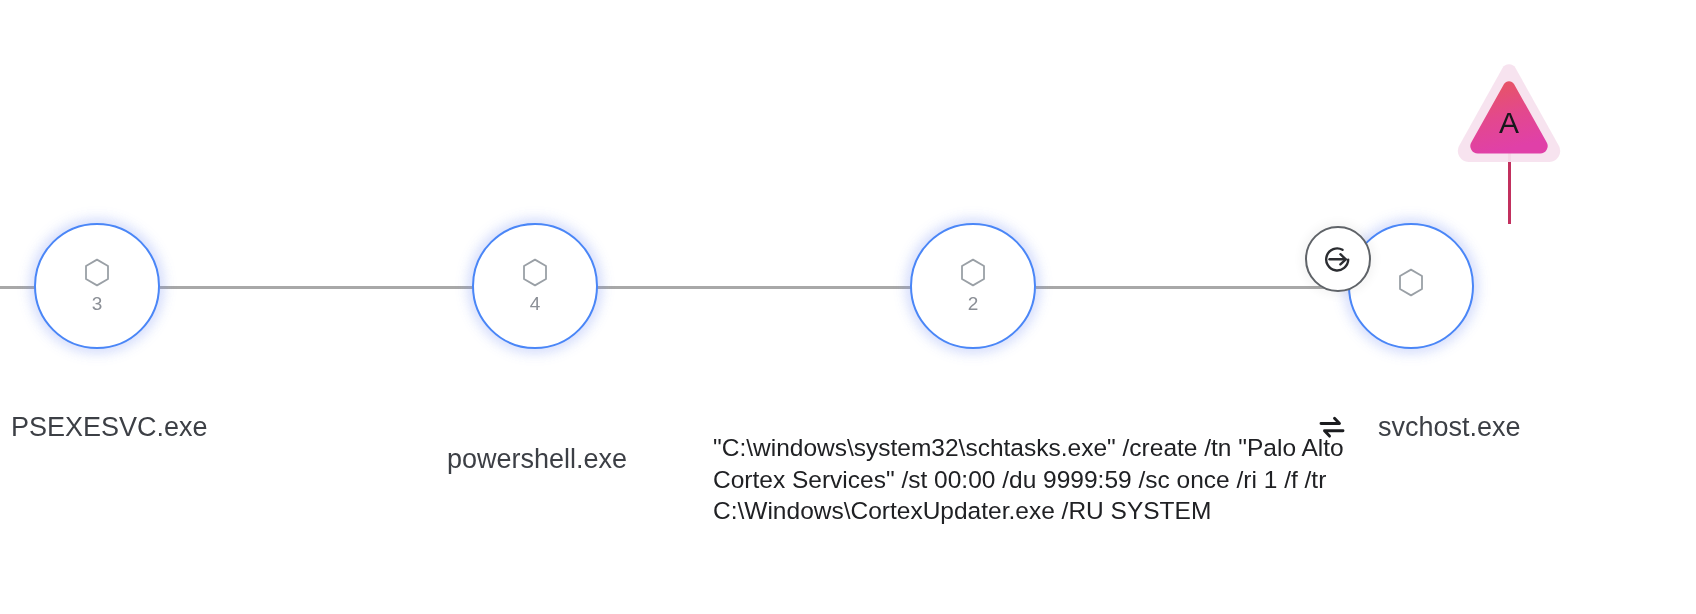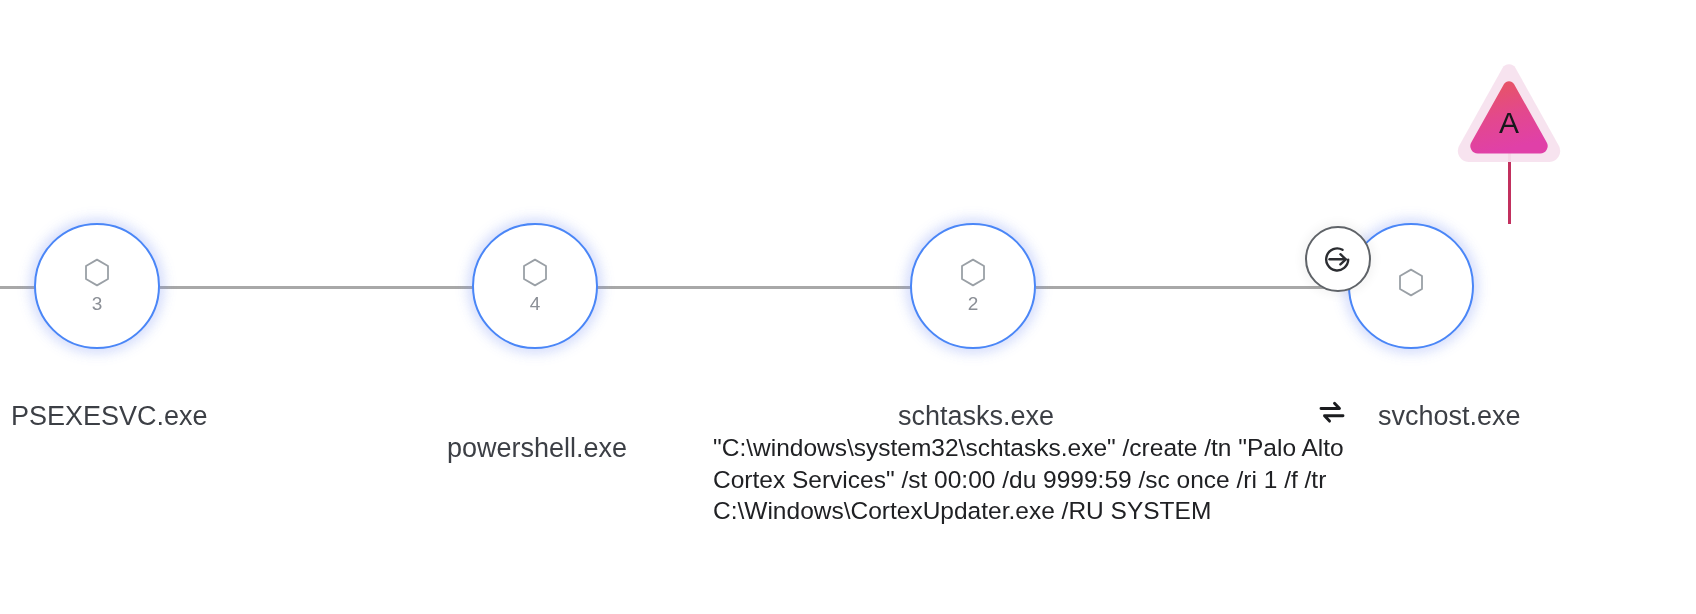--- a/index.html
+++ b/index.html
@@ -58,26 +58,26 @@
     color:#8b8f96;
     line-height:20px;
     margin-top:5px;
     font-weight:400;
   }
 
   
   .caption{
     position:absolute;
     z-index:4;
-    top:400px;
+    top:411px;
     font-size:27px;
     color:#3c3f45;
     white-space:nowrap;
     display:flex;
-    align-items:flex-start;
+    align-items:center;
     gap:13px;
     line-height:32px;
   }
   .caption .swapicon{line-height:0;display:inline-block;}
 
   
   .origin-badge{
     position:absolute;
     z-index:5;
     width:66px;height:66px;
@@ -189,23 +189,20 @@
     <div class="glow"></div>
     <div class="disc">
       <span class="hex">
         <svg width="26" height="29" viewBox="0 0 26 29" aria-hidden="true">
           <path d="M13 1.6 L24 8 v13 L13 27.4 L2 21 V8 Z" fill="none" stroke="#9aa0a6" stroke-width="1.8" stroke-linejoin="round"></path>
         </svg>
       </span>
       <span class="count">2</span>
     </div>
   </div>
-  <div class="caption" style="left:898px;">
-    <span>schtasks.exe</span>
-  </div>
 
   <div class="node" style="left:1337px;">
     <div class="glow"></div>
     <div class="disc">
       <span class="hex">
         <svg width="26" height="29" viewBox="0 0 26 29" aria-hidden="true">
           <path d="M13 1.6 L24 8 v13 L13 27.4 L2 21 V8 Z" fill="none" stroke="#9aa0a6" stroke-width="1.8" stroke-linejoin="round"></path>
         </svg>
       </span>
       <span class="count"></span>

